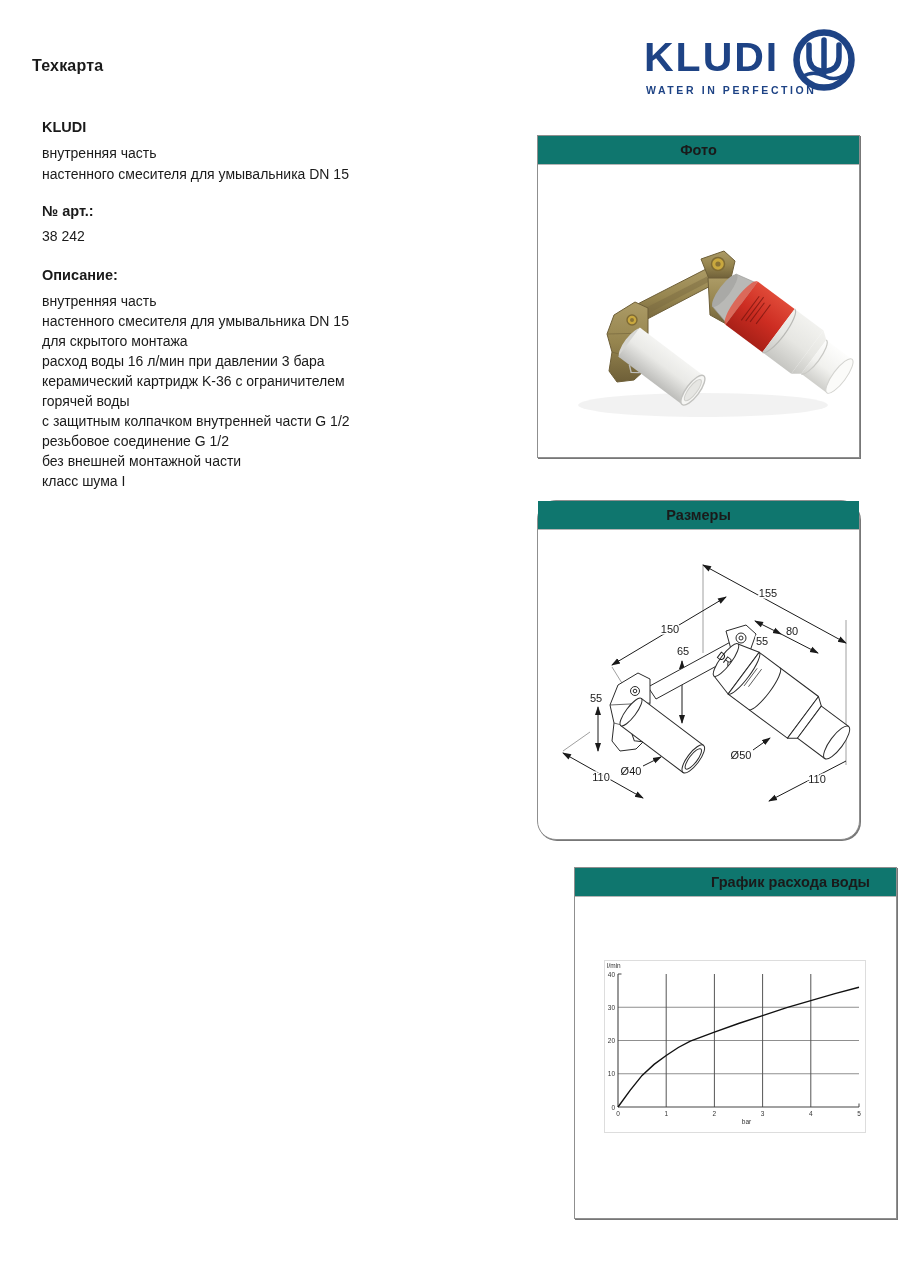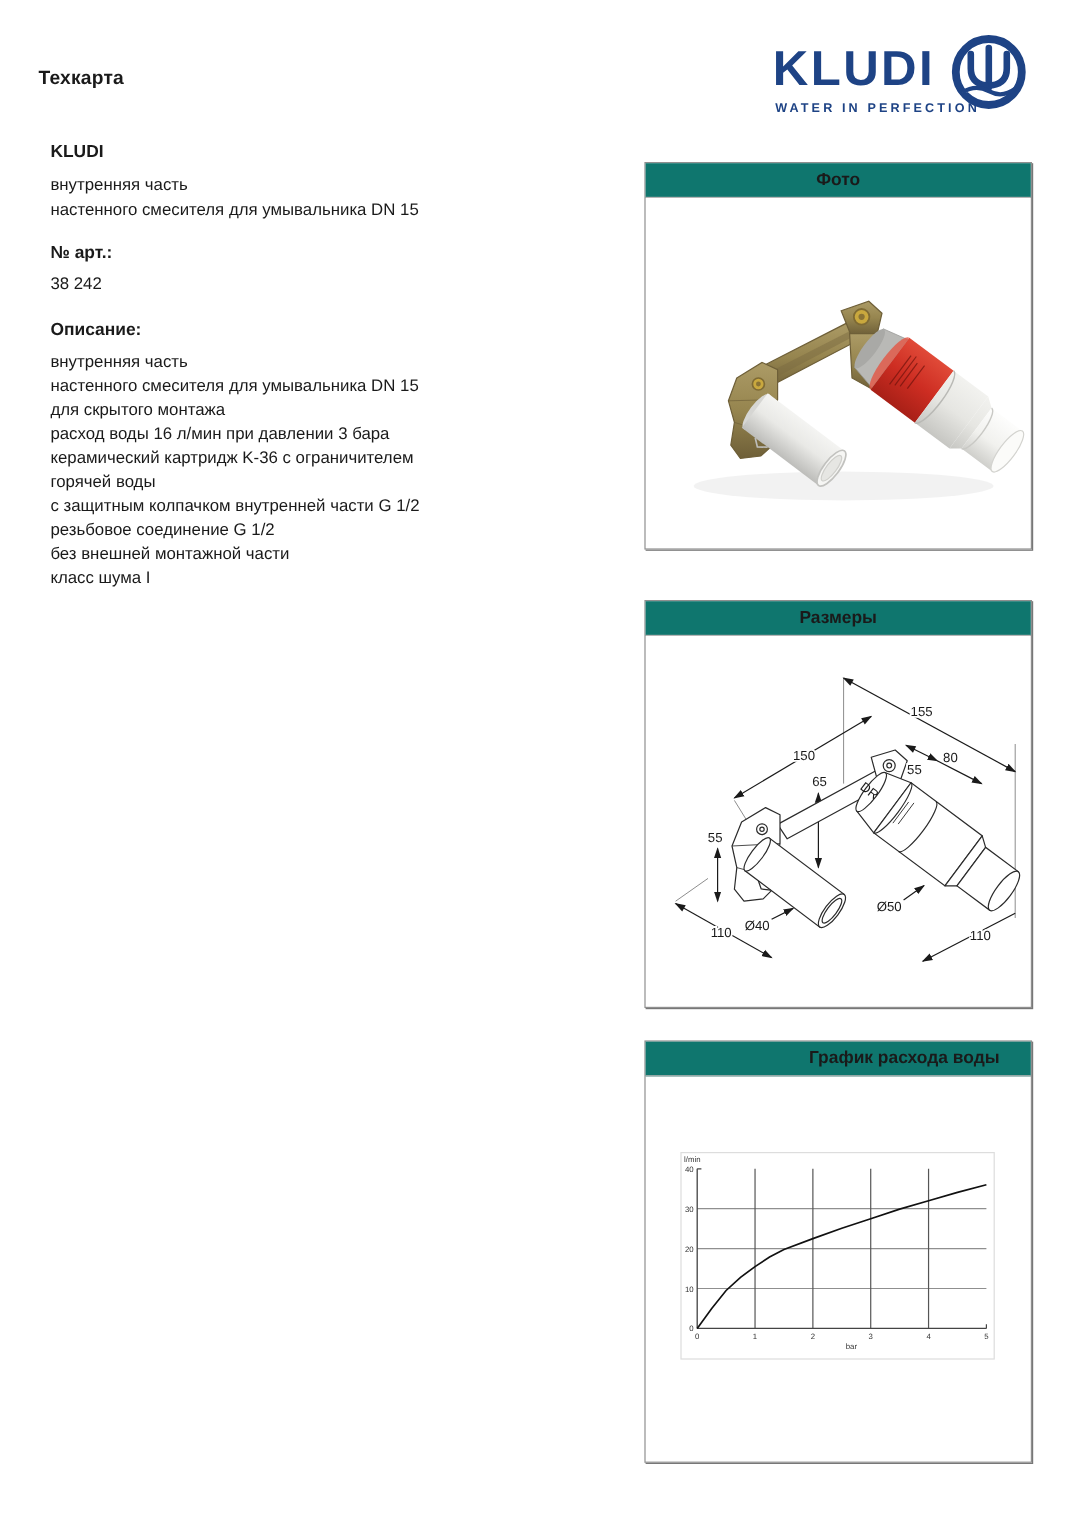--- a/index.html
+++ b/index.html
@@ -12,22 +12,22 @@
   .art-number{left:42px;top:228px;font-size:14px;}
   .desc-label{left:42px;top:267px;font-size:14.5px;font-weight:bold;text-align:right;}
   .desc-lines{left:42px;top:291px;font-size:14px;line-height:20px;}
   
   .logo-word{left:644px;top:34px;font-size:41px;font-weight:bold;letter-spacing:2px;}
   .logo-tag{left:646px;top:84px;font-size:10.5px;font-weight:bold;letter-spacing:2.6px;}
   .logo-mark{left:792px;top:28px;width:64px;height:64px;}
   
   .box{position:absolute;left:537px;width:323px;border:1px solid #8f8f8f;background:#fff;box-shadow:1px 1px 0 #777;box-sizing:border-box;}
   .box-photo{top:135px;height:323px;}
-  .box-dims{top:500px;height:340px;}
-  .box-chart{top:867px;height:352px;}
+  .box-dims{top:500px;height:340px;border-radius:19px;}
+  .box-chart{top:867px;height:352px;margin-left:37px;}
   .box-header{height:28px;line-height:28px;background:#0f766e;border-bottom:1px solid #b5b5b5;font-size:14.5px;font-weight:bold;text-align:center;}
   .box-header.right{text-align:right;padding-right:26px;}
   .box-content{position:relative;width:100%;}
   
   .chart-wrap{position:absolute;left:29px;top:63px;width:260px;height:171px;border:1px solid #ddd;background:#fff;}
   .chart-wrap svg{display:block;}
   svg text{font-family:"Liberation Sans",sans-serif;}
   
   .dimtxt{font-size:11px;fill:#1a1a1a;paint-order:stroke;stroke:#fff;stroke-width:3px;}
 </style>

